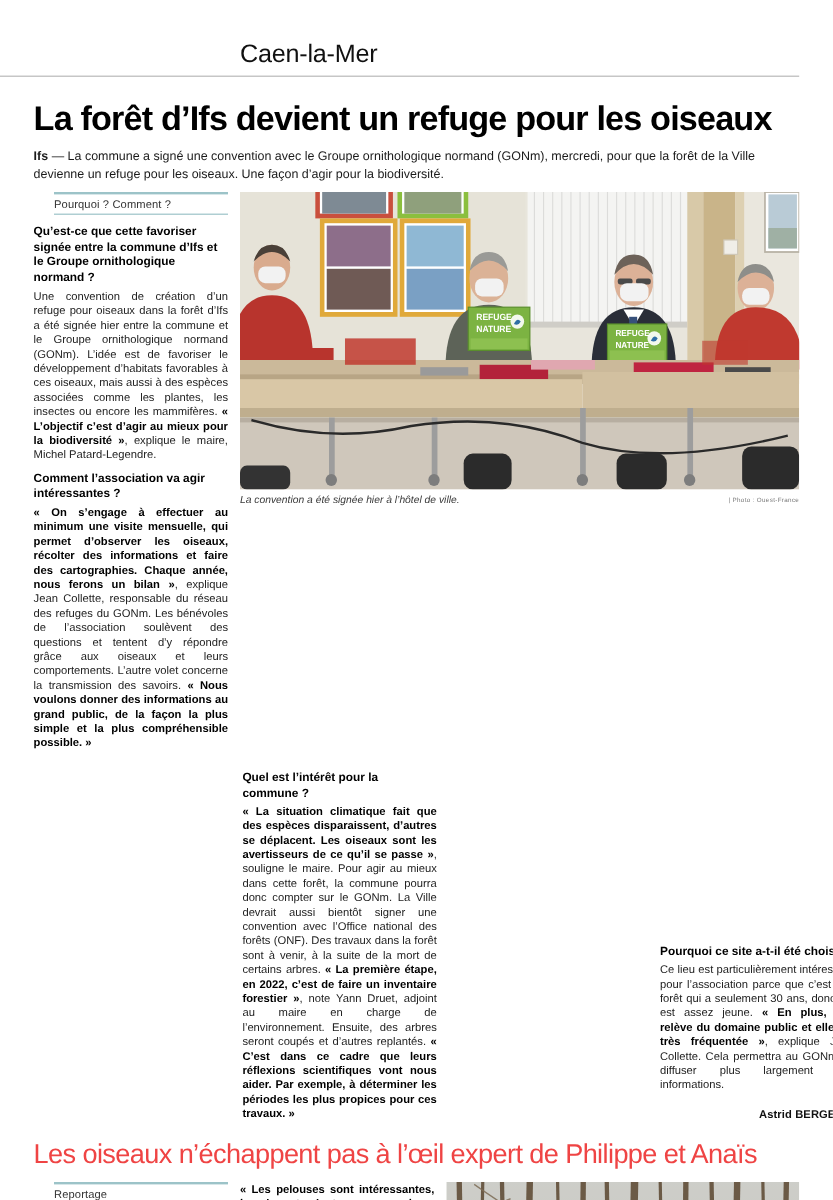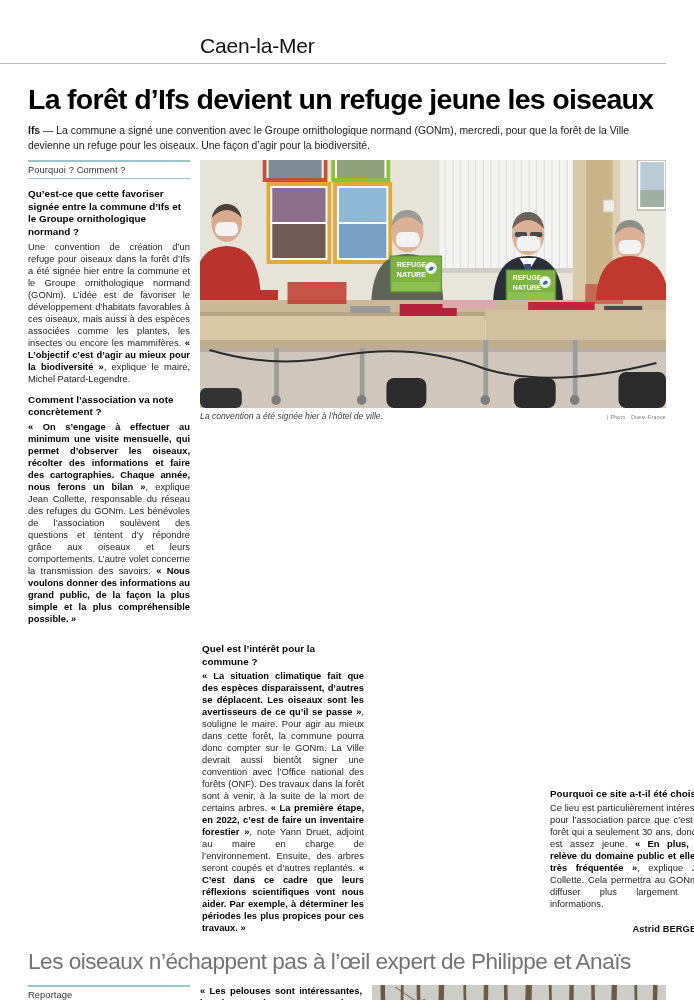--- a/index.html
+++ b/index.html
@@ -79,20 +79,21 @@
 
   
   .rubric {
     border-top: 2.2px solid #9cc3c8;
     border-bottom: 1.6px solid #9cc3c8;
     padding: 3px 0 3px 0;
     font-size: 9.3px;
     color: #333;
     letter-spacing: 0.1px;
     margin-bottom: 9px;
+    margin-left: 17px;
   }
 
   .qhead {
     font-size: 9.9px;
     font-weight: 700;
     line-height: 1.28;
     margin: 0 0 2px 0;
     color: #000;
   }
   .ptext {
@@ -153,21 +154,21 @@
   }
 
   
   .a2 { margin-top: 16px; }
   .headline2 {
     font-size: 22.6px;
     font-weight: 400;
     letter-spacing: -0.5px;
     line-height: 1.06;
     margin: 0 0 11px 0;
-    color: #737373;
+    color: #ef4444;
   }
   .a2-body {
     display: flex;
     gap: 10px;
     align-items: flex-start;
   }
   .a2-body .col { width: 162px; flex: 0 0 162px; }
   .a2-photo-col { flex: 1 1 auto; }
 
   .photo2 {
@@ -181,33 +182,33 @@
 
 <div class="page">
 
   <div class="masthead">
     <h1 class="masthead-title">Caen-la-Mer</h1>
   </div>
   <div class="masthead-rule"></div>
 
   <div>
 
-    <h2 class="headline">La forêt d’Ifs devient un refuge jeune les oiseaux</h2>
+    <h2 class="headline">La forêt d’Ifs devient un refuge pour les oiseaux</h2>
 
     <p class="standfirst"><b>Ifs</b><span> — </span><span>La commune a signé une convention avec le Groupe ornithologique normand (GONm), mercredi, pour que la forêt de la Ville devienne un refuge pour les oiseaux. Une façon d’agir pour la biodiversité.</span></p>
 
     <div class="a1-top">
 
       <div class="col-narrow">
         <div class="rubric">Pourquoi ? Comment ?</div>
 
         <p class="qhead">Qu’est-ce que cette favoriser signée entre la commune d’Ifs et le Groupe ornithologique normand ?</p>
         <p class="ptext"><span>Une convention de création d’un refuge pour oiseaux dans la forêt d’Ifs a été signée hier entre la commune et le Groupe ornithologique normand (GONm). L’idée est de favoriser le développement d’habitats favorables à ces oiseaux, mais aussi à des espèces associées comme les plantes, les insectes ou encore les mammifères.</span> <b>« L’objectif c’est d’agir au mieux pour la biodiversité »</b><span>, explique le maire, Michel Patard-Legendre.</span></p>
 
-        <p class="qhead">Comment l’association va note concrètement ?</p>
+        <p class="qhead">Comment l’association va agir intéressantes ?</p>
         <p class="ptext"><b>« On s’engage à effectuer au minimum une visite mensuelle, qui permet d’observer les oiseaux, récolter des informations et faire des cartographies. Chaque année, nous ferons un bilan »</b><span>, explique Jean Collette, responsable du réseau des refuges du GONm. Les bénévoles de l’association soulèvent des questions et tentent d’y répondre grâce aux oiseaux et leurs comportements. L’autre volet concerne la transmission des savoirs. </span><b>« Nous voulons donner des informations au grand public, de la façon la plus simple et la plus compréhensible possible. »</b></p>
       </div>
 
       <div class="photo-block">
         <svg class="photo" viewBox="0 0 490 248" preserveAspectRatio="none">
 
           <rect x="0" y="0" width="490" height="150" fill="#e8e5dc"></rect>
           <rect x="0" y="0" width="250" height="150" fill="#e6e3d8"></rect>
 
           <rect x="252" y="0" width="140" height="112" fill="#f4f4f2"></rect>

